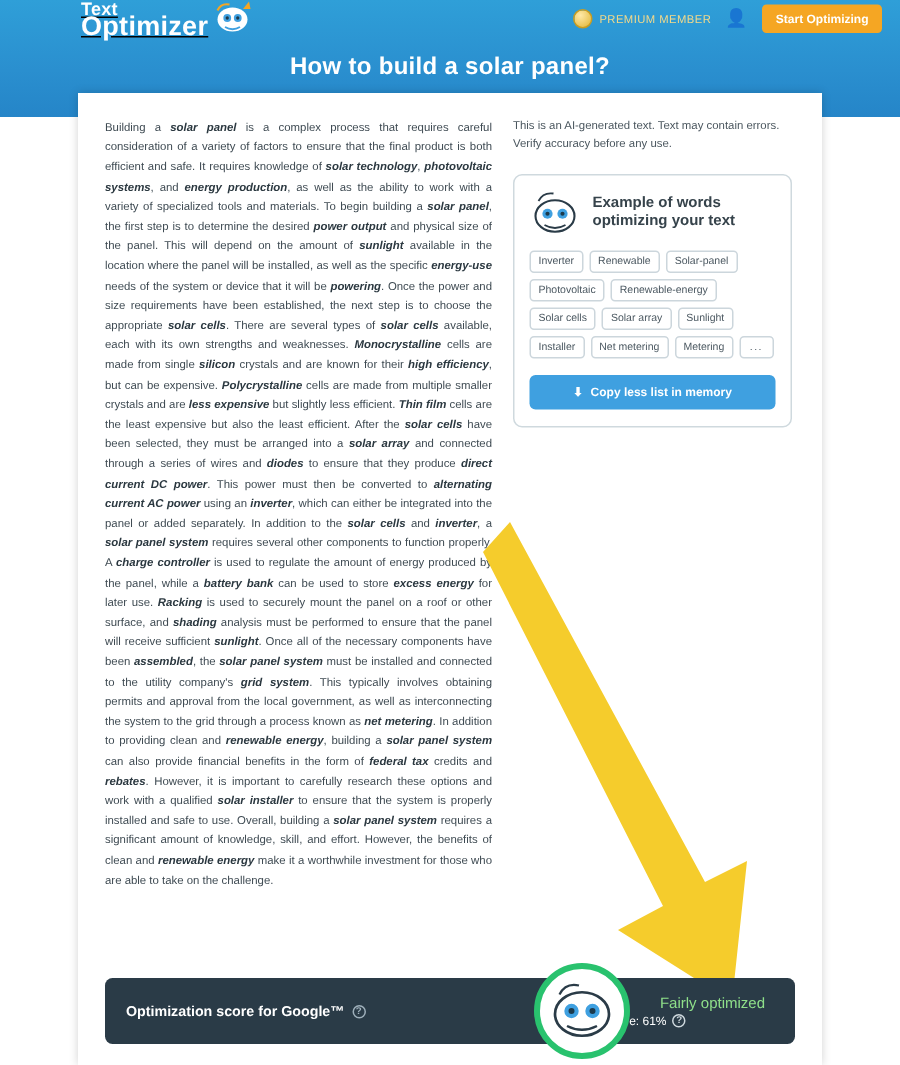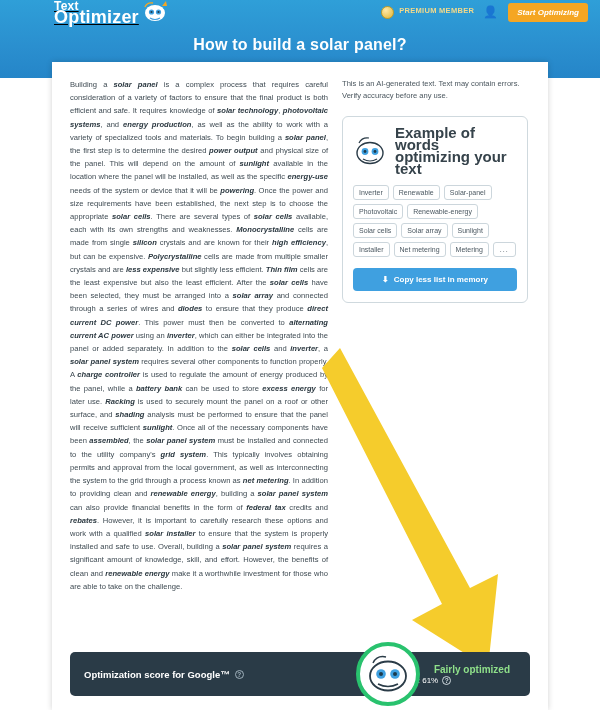--- a/index.html
+++ b/index.html
@@ -39,22 +39,22 @@
     text-align:left;
   }
   .logo-text .l1 { display:block; font-size:12px; letter-spacing:.2px;}
   .logo-text .l2 { display:block; font-size:18px; letter-spacing:.2px;}
   .logo-bot {
     width:26px;height:26px;margin-left:3px;margin-top:-2px;
     position:relative;
   }
   .spacer { flex:1; }
   .premium {
-    display:flex;align-items:flex-start;gap:5px;
-    color:#f2d98b; font-size:7.5px; font-weight:bold; letter-spacing:.3px;
+    display:flex;align-items:center;gap:5px;
+    color:#f2d98b; font-size:7.5px; font-weight:normal; letter-spacing:.3px;
   }
   .medal {
     width:13px;height:13px;border-radius:50%;
     background:radial-gradient(circle at 35% 30%, #ffe9a8, #e0b534);
     border:1px solid #c79c22;
     display:inline-block;
   }
   .user-icon {
     width:14px;height:14px; color:#cfe6f5; font-size:12px;
     display:flex;align-items:center;justify-content:center;
@@ -62,21 +62,20 @@
   .start-btn {
     background:#f5a623;
     color:#fff;
     font-size:8px;
     font-weight:bold;
     border:none;
     border-radius:3px;
     padding:5px 9px;
     cursor:pointer;
     white-space:nowrap;
-    font-style:italic;
   }
   .page-title {
     text-align:center;
     color:#ffffff;
     font-size:16px;
     font-weight:bold;
     margin-top:12px;
     letter-spacing:.2px;
   }
 
@@ -116,21 +115,21 @@
     border-radius:6px;
     background:#fff;
     padding:10px 10px 11px 10px;
   }
   .example-head {
     display:flex; align-items:center; gap:8px;
     margin-bottom:10px;
   }
   .bot-sm { width:34px; height:30px; flex:none; }
   .example-title {
-    font-size:15px;
+    font-size:10px;
     font-weight:bold;
     color:#36434b;
     line-height:12px;
   }
   .chips { display:flex; flex-wrap:wrap; gap:4px; }
   .chip {
     border:1px solid #ccd6dc;
     border-radius:3px;
     font-size:7px;
     color:#4b5861;
@@ -183,21 +182,21 @@
     border:1px solid #9fb0bb;
     color:#9fb0bb;font-size:6.5px;
     display:inline-flex;align-items:center;justify-content:center;
     font-weight:bold;
   }
   .score-right {
     margin-left:auto;
     display:flex; align-items:center; gap:8px;
     padding-right:6px;
   }
-  .score-label { color:#8fe08a; font-size:10px; font-weight:bold; line-height:12px;margin-left:37px;}
+  .score-label { color:#8fe08a; font-size:10px; font-weight:normal; line-height:12px;margin-left:37px;}
   .score-sub { color:#ffffff; font-size:8px; display:flex; align-items:flex-end; gap:4px;}
   .score-sub .qmark { border-color:#cfd9de; color:#cfd9de; }
   .score-badge {
     position:absolute;
     right:110px; bottom:-10px;
     width:64px;height:64px;border-radius:50%;
     background:#ffffff;
     border:4px solid #29c26e;
     display:flex;align-items:center;justify-content:center;
   }

